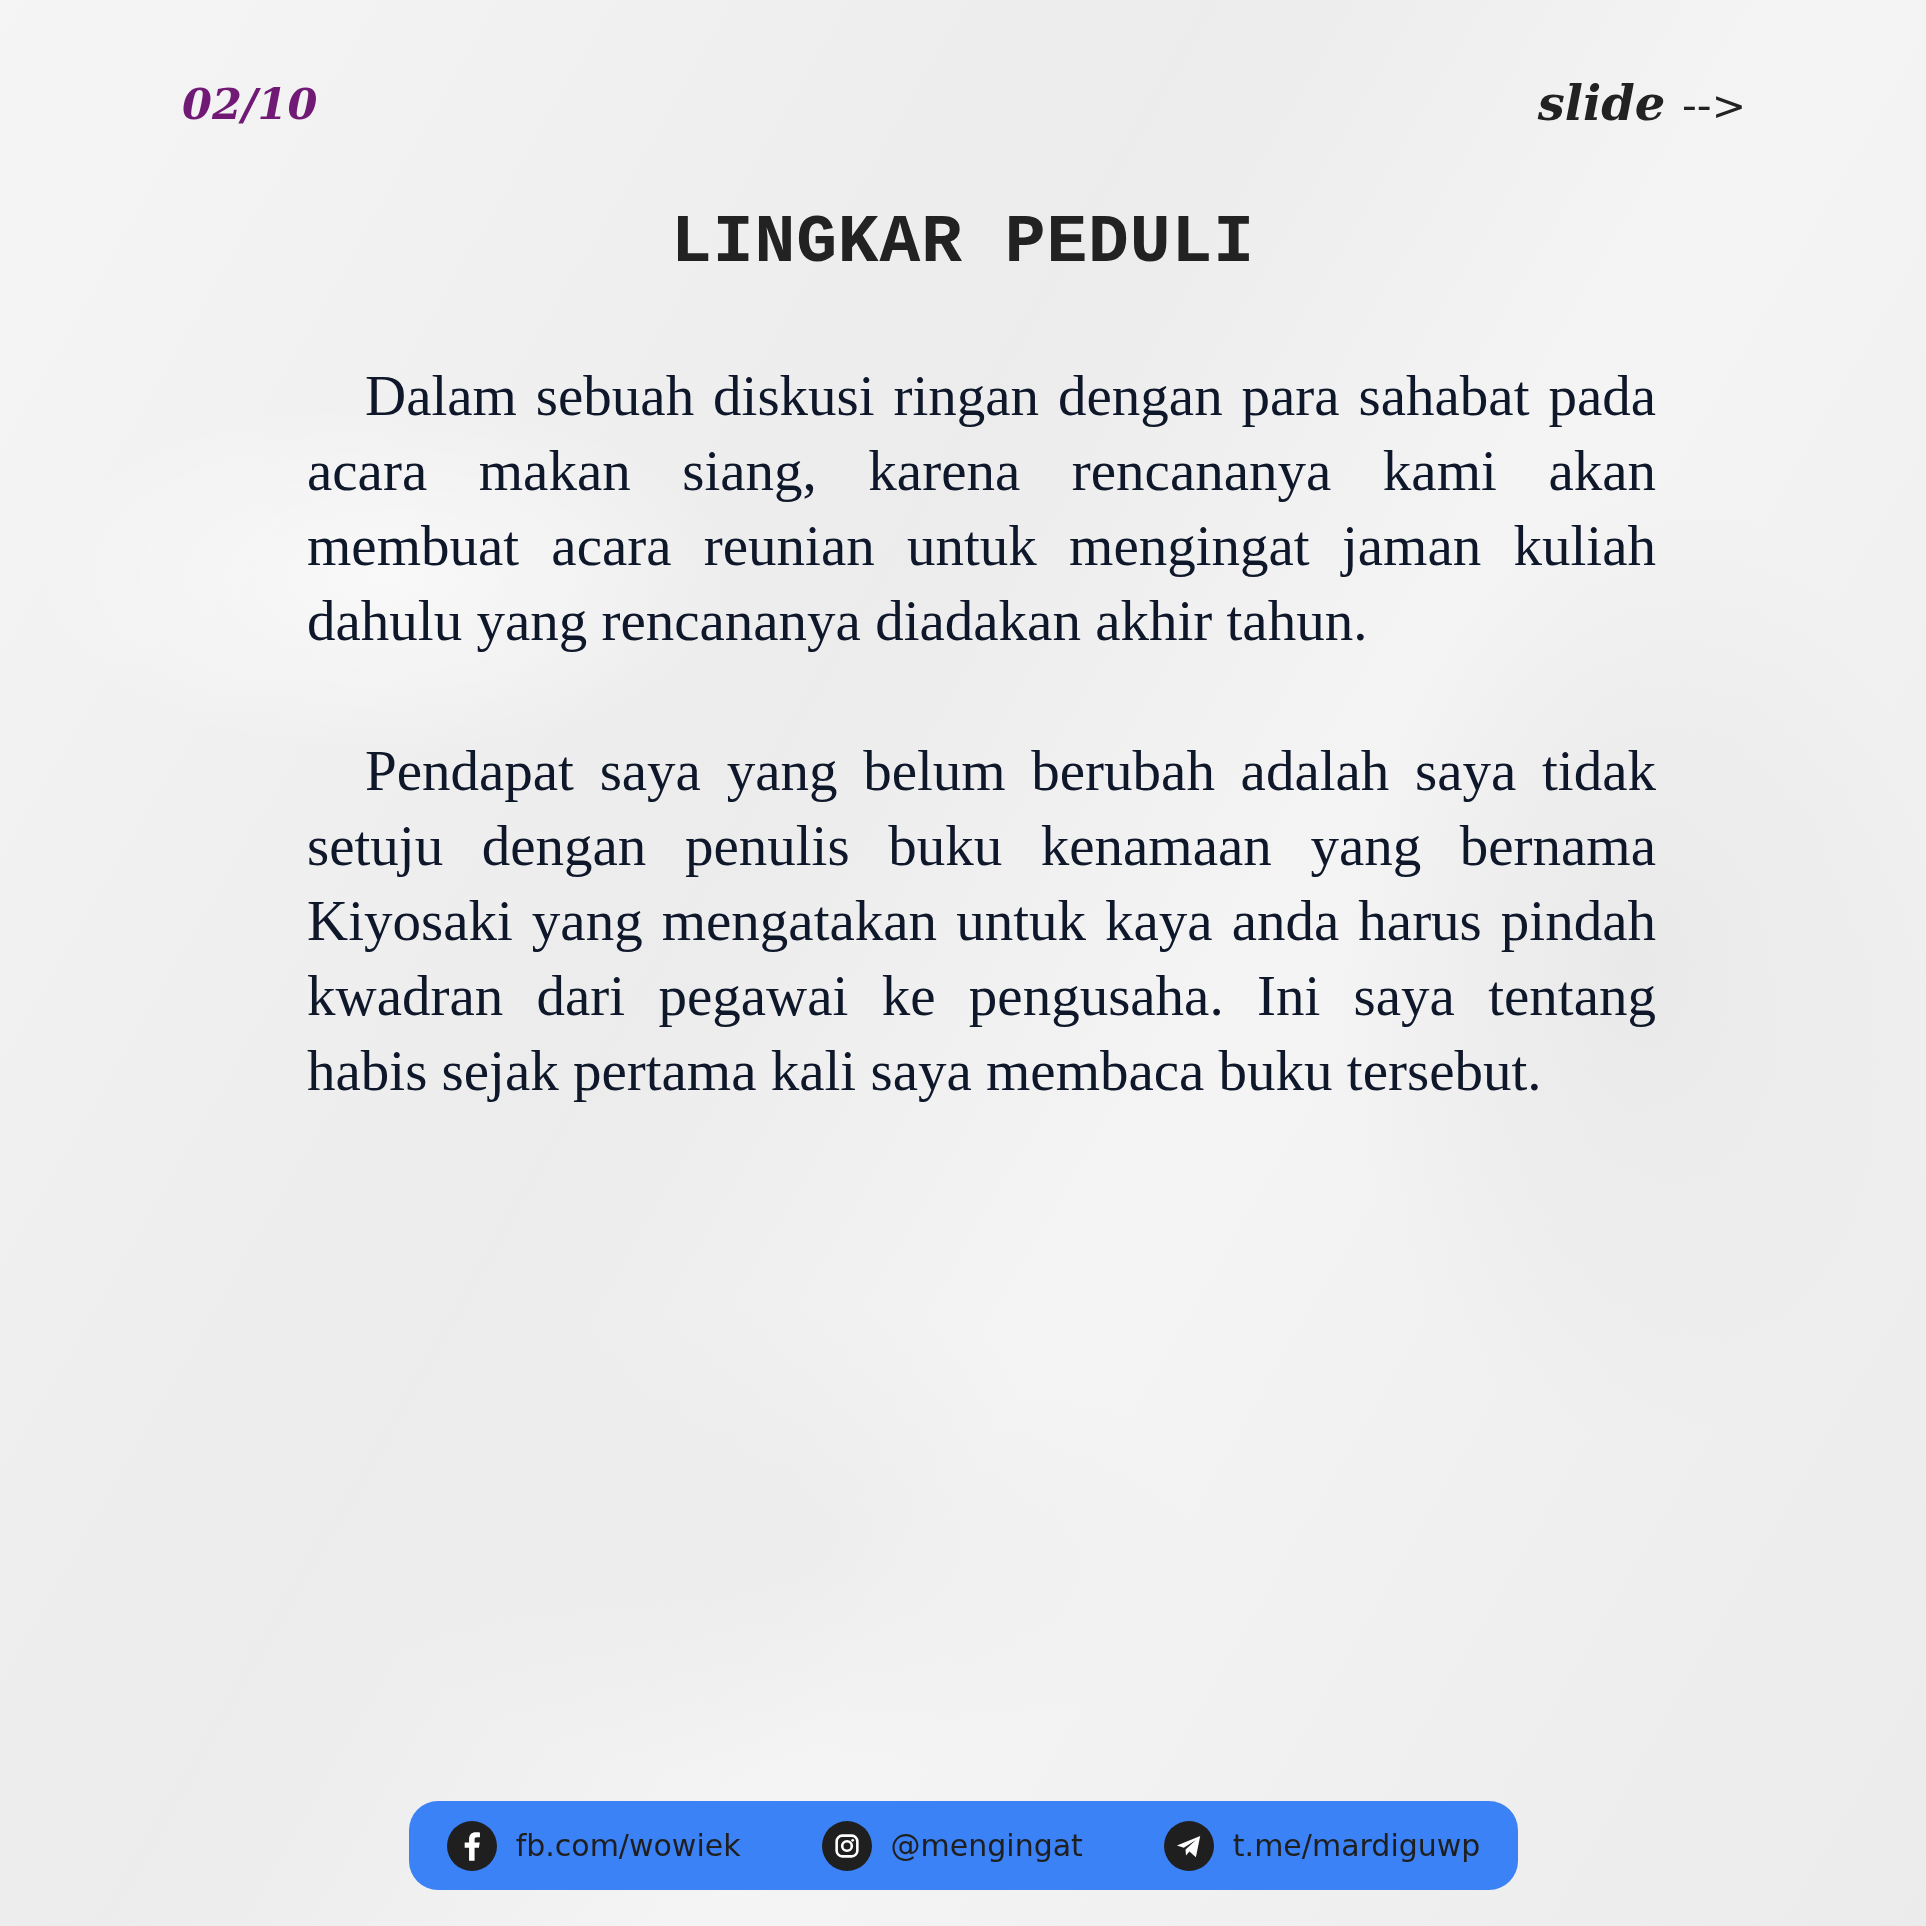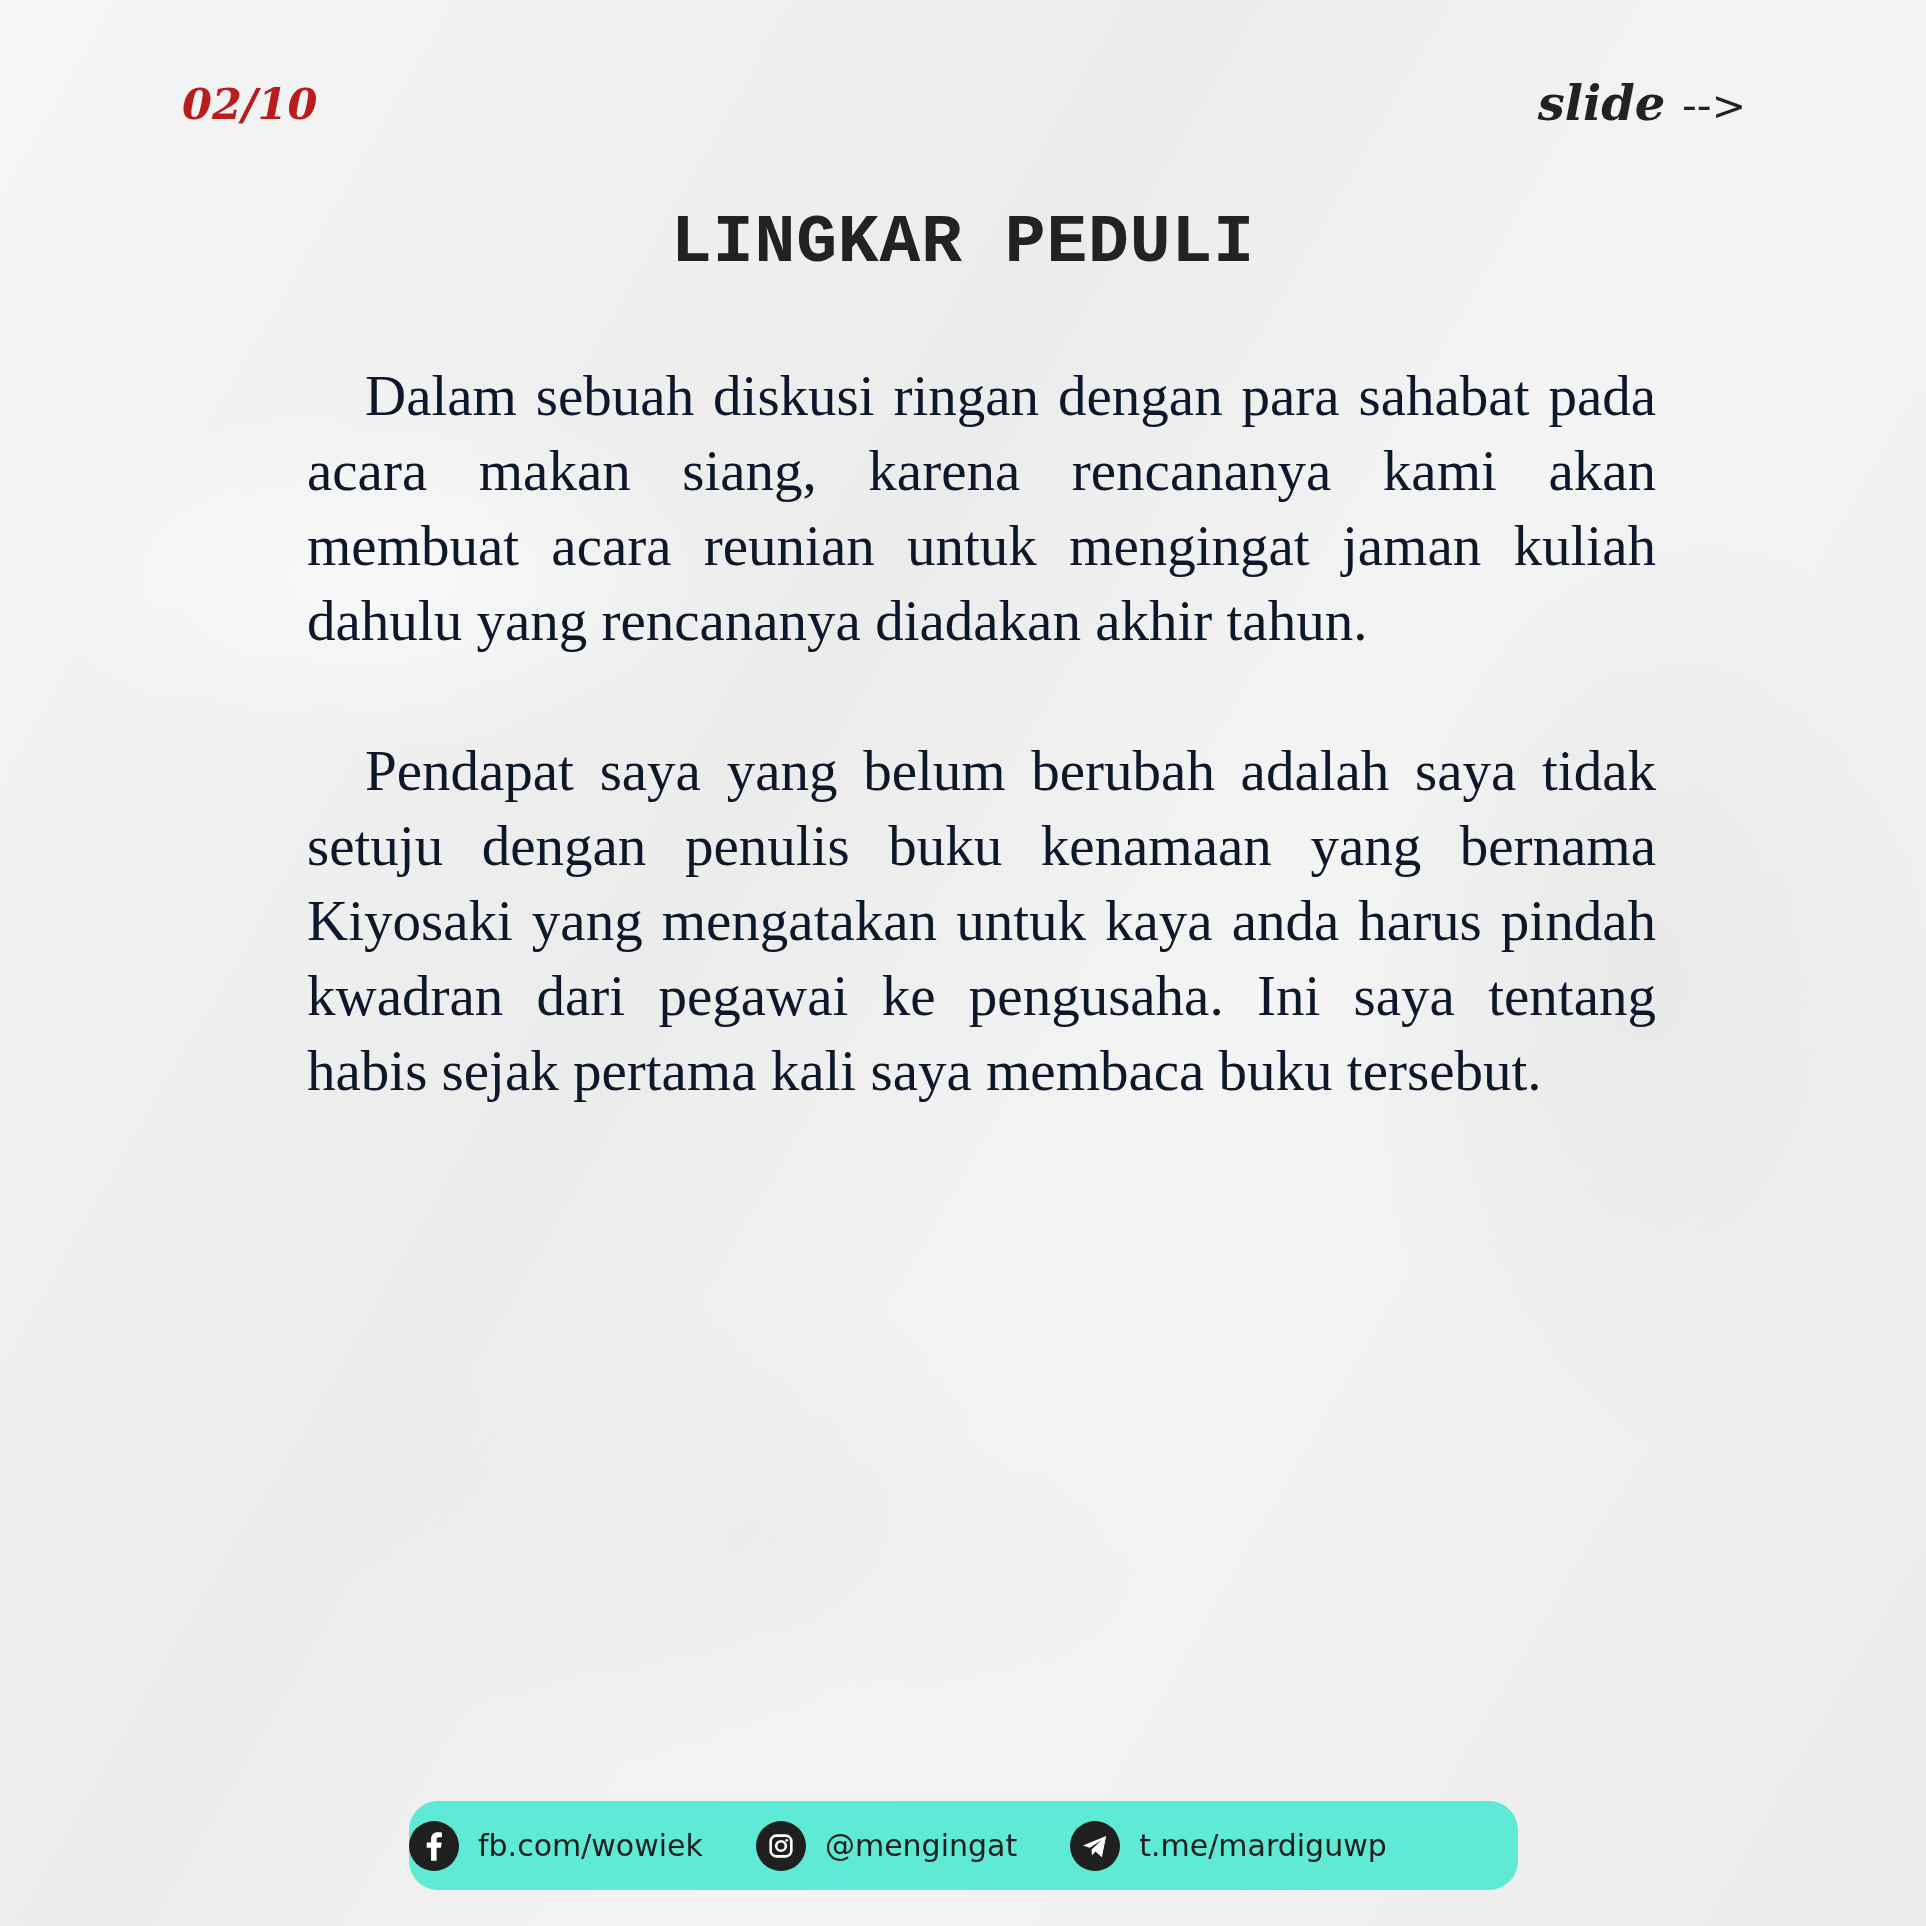--- a/index.html
+++ b/index.html
@@ -12,21 +12,21 @@
         radial-gradient(ellipse 428px 685px at 85% 50%, rgba(225,225,225,0.5), transparent 70%),
         radial-gradient(ellipse 599px 342px at 40% 80%, rgba(230,230,230,0.45), transparent 70%),
         linear-gradient(120deg, #f5f5f5 0%, #ececec 40%, #f4f4f4 60%, #ebebeb 100%);
       color: #222;
       font-family: "Liberation Serif", "DejaVu Serif", serif;
     }
     .page-number {
       position: absolute; left: 182px; top: 79px;
       font-family: "DejaVu Serif", serif;
       font-style: italic; font-weight: bold;
-      font-size: 43px; color: #b91c1c;
+      font-size: 43px; color: #701a75;
     }
     .slide-hint {
       position: absolute; right: 180px; top: 75px;
       font-family: "DejaVu Serif", serif;
       font-style: italic; font-weight: bold;
       font-size: 48px; color: #222; text-align: center;
     }
     .slide-hint .arrow { font-style: normal; font-weight: normal; font-family: "DejaVu Sans", sans-serif; font-size: 41px; }
     .title {
       position: absolute; left: 0; width: 100%; top: 204px;
@@ -43,24 +43,24 @@
       font-size: 57px; line-height: 75px;
       text-align: justify;
       text-indent: 58px;
       color: #0f172a;
       margin-bottom: 75px;
       margin-left: 36px;
     }
     .social-bar {
       position: absolute; left: 409px; top: 1801px;
       width: 1109px; height: 89px;
-      background: #5eead4;
+      background: #3b82f6;
       border-radius: 29px;
-      display: flex; align-items: center; justify-content: flex-start;
-      gap: 53px;
+      display: flex; align-items: center; justify-content: center;
+      gap: 81px;
     }
     .social-item { display: flex; align-items: center; gap: 19px; }
     .social-icon {
       width: 50px; height: 50px; border-radius: 50%;
       background: #1f1f1f;
       display: flex; align-items: center; justify-content: center;
     }
     .social-label {
       font-family: "DejaVu Sans", sans-serif;
       font-size: 30px; color: #1f1f1f;

